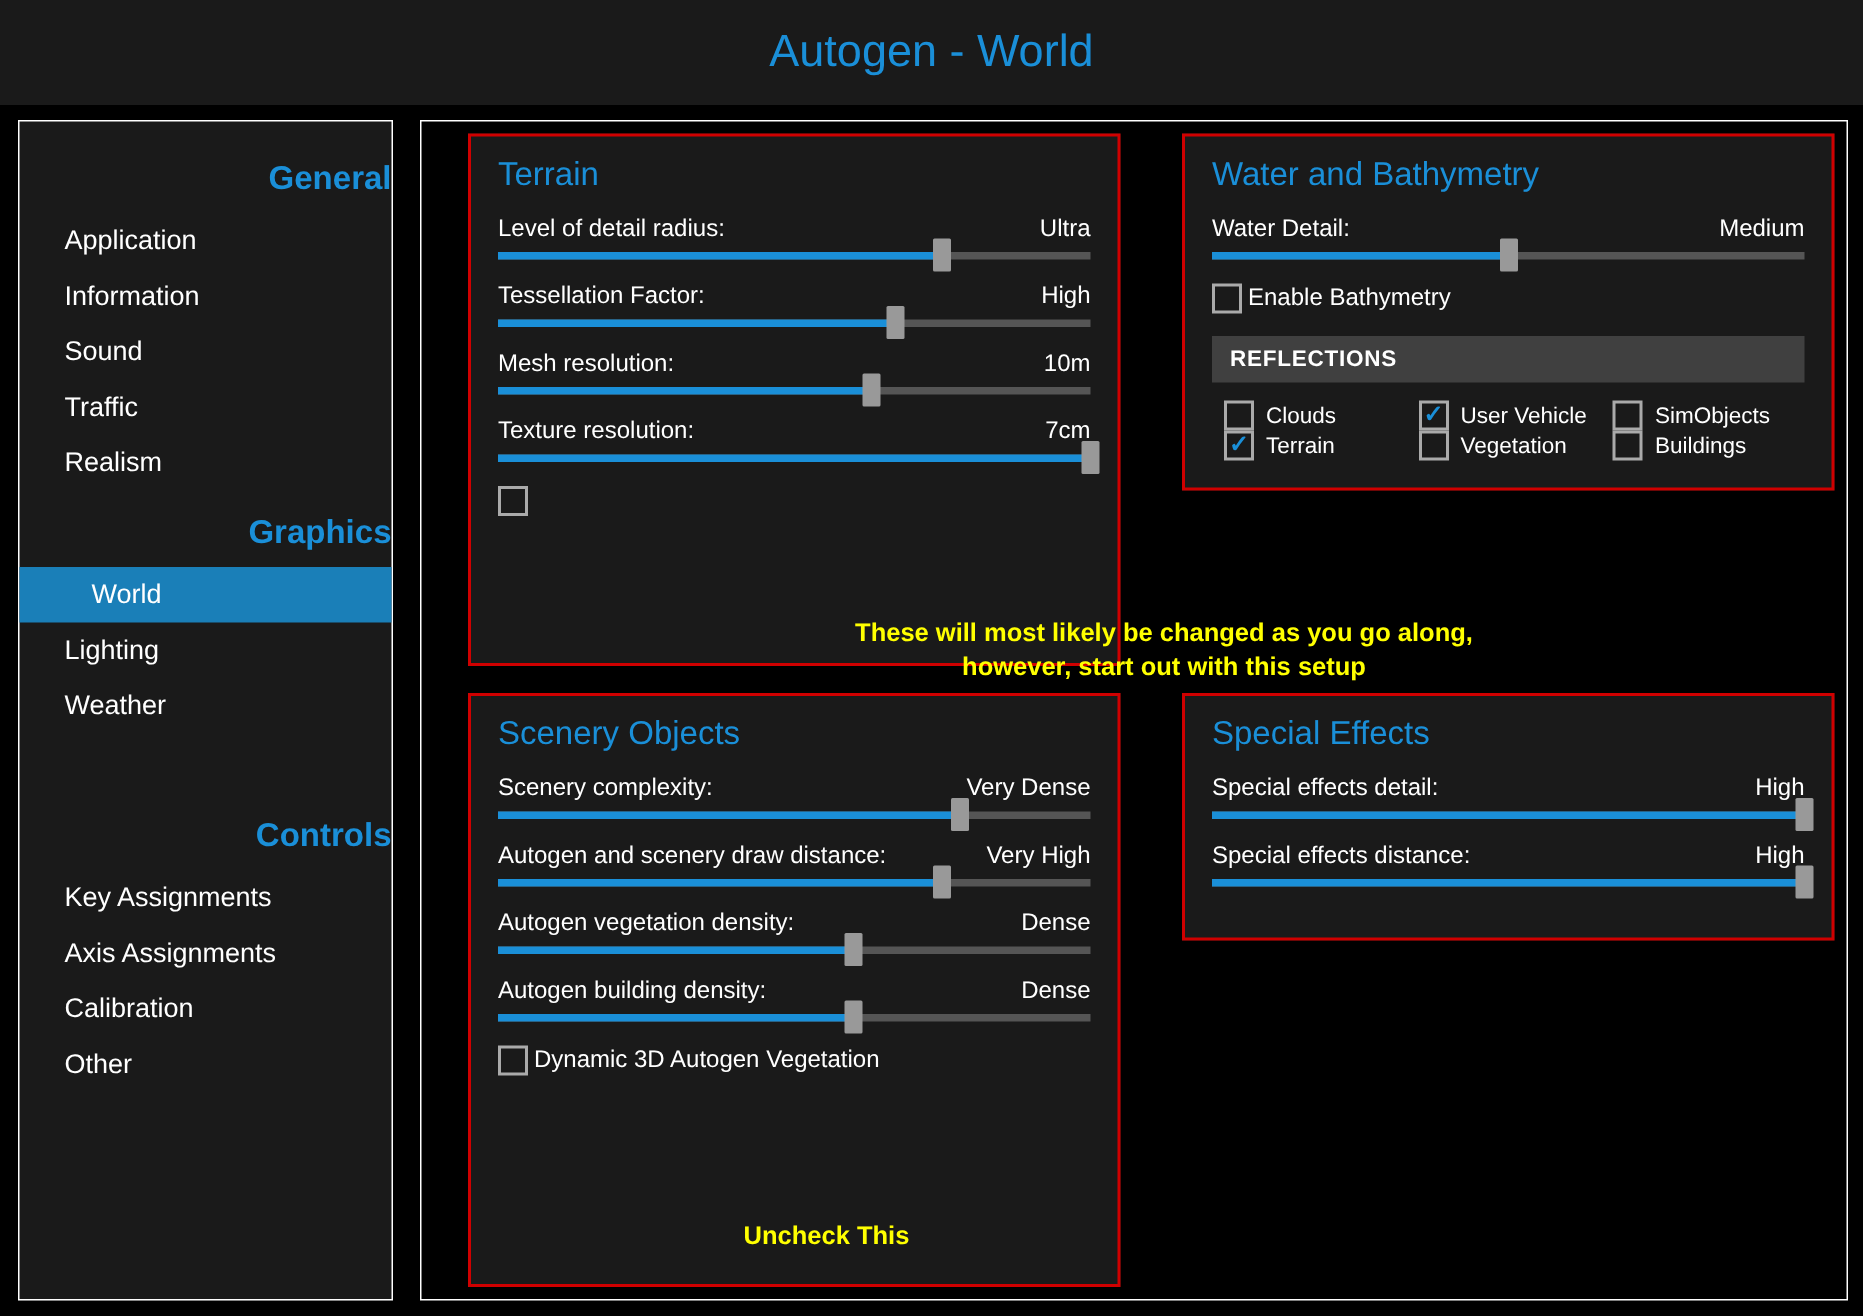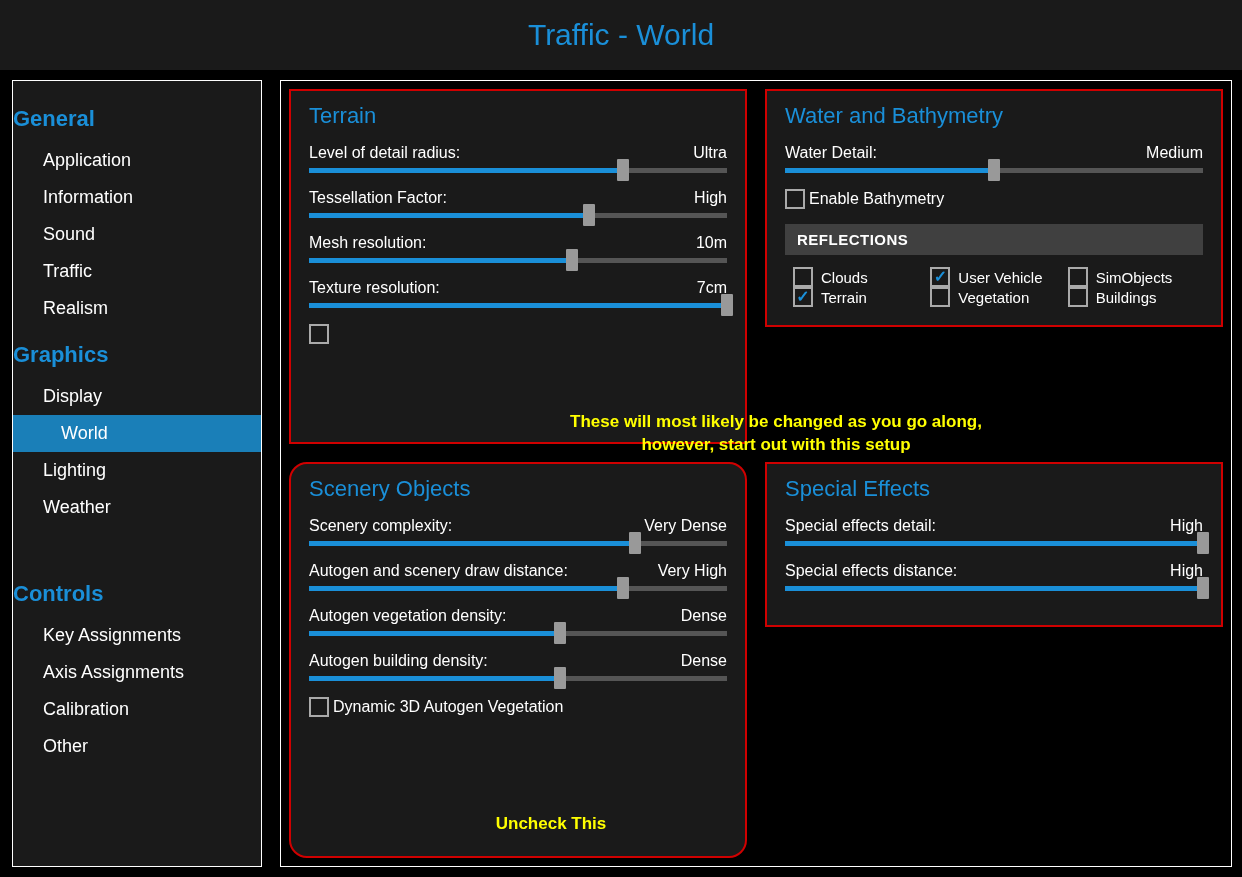--- a/index.html
+++ b/index.html
@@ -33,21 +33,21 @@
       background: #1a1a1a;
       border: 1px solid #fff;
       margin: 10px 0 10px 12px;
       padding: 10px 0 20px 0;
     }
     .sidebar-header {
       color: #1a8fd8;
       font-size: 22px;
       font-weight: bold;
       padding: 15px 0 10px 0;
-      text-align: left;
+      text-align: right;
     }
     .sidebar-item {
       color: #fff;
       font-size: 18px;
       padding: 8px 0 8px 30px;
       cursor: pointer;
     }
     .sidebar-item.active {
       background: #1a7fb8;
       padding-left: 48px;
@@ -63,20 +63,21 @@
       display: grid;
       grid-template-columns: 1fr 1fr;
       gap: 18px 18px;
       height: 100%;
     }
     .panel {
       background: #1a1a1a;
       border: 2px solid #d00000;
       padding: 12px 18px 18px 18px;
       position: relative;
+      margin-left: 23px;
     }
     .panel-title {
       color: #1a8fd8;
       font-size: 22px;
       font-weight: 400;
       margin-bottom: 15px;
     }
     .slider-row {
       margin-bottom: 16px;
     }
@@ -170,35 +171,34 @@
     .panel.bottom-left {
       padding-bottom: 60px;
     }
     .panel.bottom-right {
       height: max-content;
     }
   </style>
 </head>
 <body>
 
-<div class="title-bar">Traffic - World</div>
+<div class="title-bar">Autogen - World</div>
 
 <div class="main-container">
 
   <div class="sidebar">
 
     <div class="sidebar-header">General</div>
     <div class="sidebar-item">Application</div>
     <div class="sidebar-item">Information</div>
     <div class="sidebar-item">Sound</div>
     <div class="sidebar-item">Traffic</div>
     <div class="sidebar-item">Realism</div>
 
     <div class="sidebar-header">Graphics</div>
-    <div class="sidebar-item">Display</div>
     <div class="sidebar-item active">World</div>
     <div class="sidebar-item">Lighting</div>
     <div class="sidebar-item">Weather</div>
 
     <div style="height:40px"></div>
 
     <div class="sidebar-header">Controls</div>
     <div class="sidebar-item">Key Assignments</div>
     <div class="sidebar-item">Axis Assignments</div>
     <div class="sidebar-item">Calibration</div>
@@ -309,21 +309,21 @@
             <div class="checkbox"></div>
             <span>Vegetation</span>
           </div>
           <div class="reflection-item">
             <div class="checkbox"></div>
             <span>Buildings</span>
           </div>
         </div>
       </div>
 
-      <div class="panel bottom-left" style="grid-row:2;grid-column:1;border-radius:18px;">
+      <div class="panel bottom-left" style="grid-row:2;grid-column:1;">
         <div class="panel-title">Scenery Objects</div>
 
         <div class="slider-row">
           <div class="slider-label-row">
             <span>Scenery complexity:</span>
             <span>Very Dense</span>
           </div>
           <div class="slider-track">
             <div class="slider-fill" style="width:78%"></div>
               <div class="slider-thumb" style="left:78%"></div>

